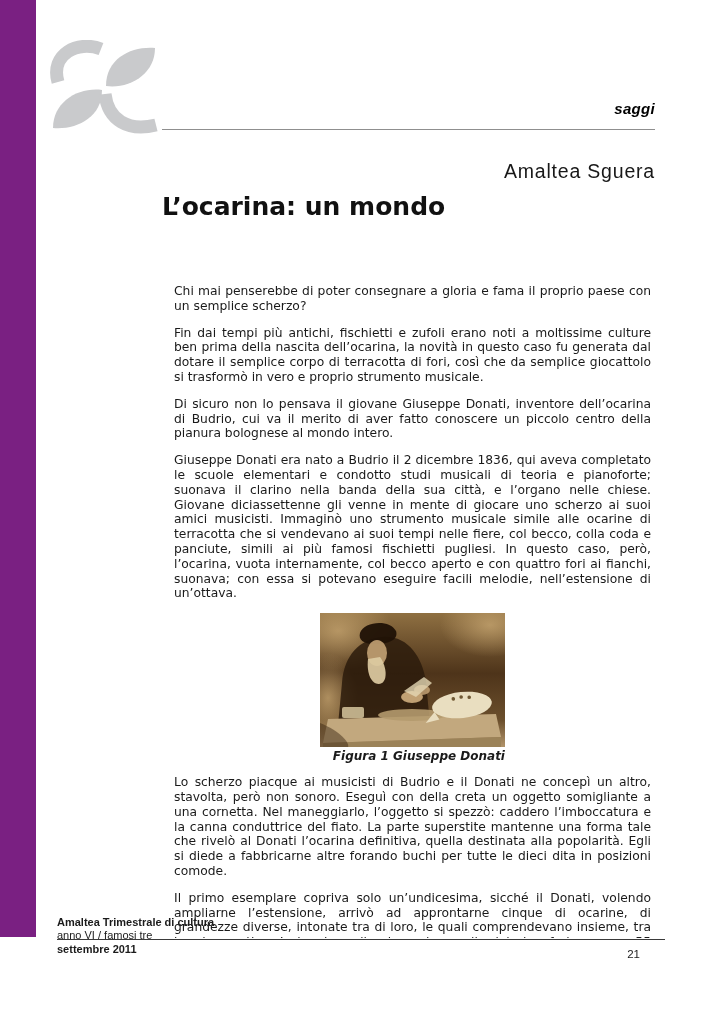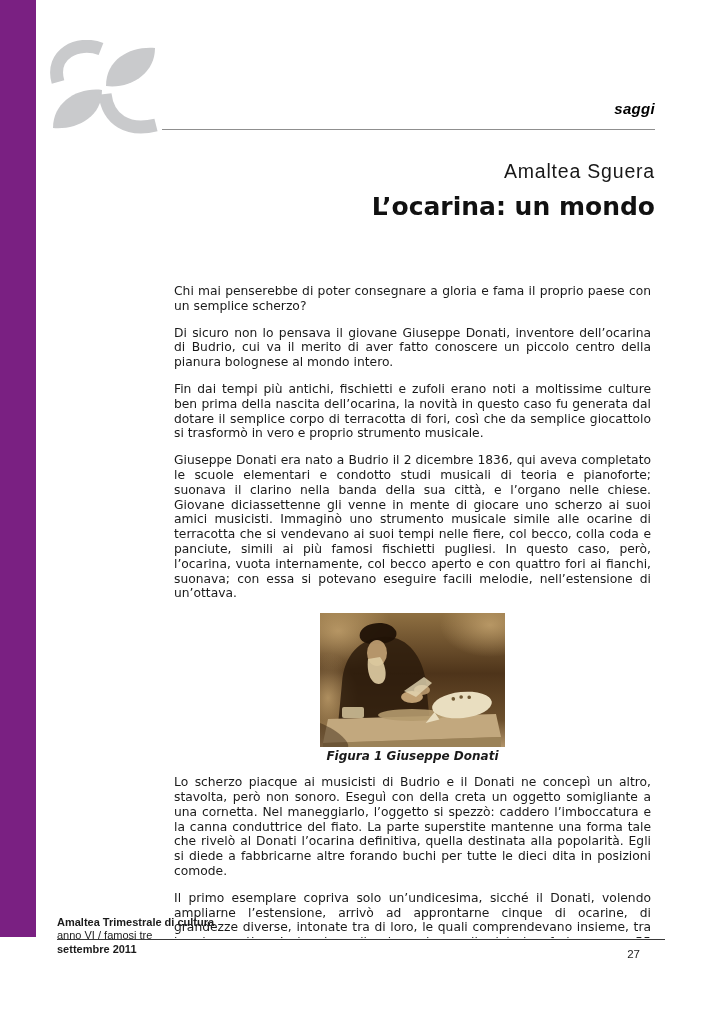--- a/index.html
+++ b/index.html
@@ -55,21 +55,20 @@
     font-size: 19.5px;
     font-weight: 400;
     color: #181818;
     letter-spacing: 0.8px;
   }
 
   .article-title {
     position: absolute;
     left: 162px; top: 192px;
     width: 493px;
-    text-align: right;
     font-size: 25px;
     font-weight: bold;
     color: #111111;
   }
 
   .article {
     position: absolute;
     left: 162px; top: 272px;
     width: 501px; height: 666px;
     overflow: hidden;
@@ -94,21 +93,21 @@
     display: block;
     width: 185px; height: 134px;
   }
   .figure-caption {
     display: block;
     margin-top: 2px;
     font-size: 12px;
     line-height: 14px;
     font-weight: bold;
     font-style: italic;
-    text-align: center;
+    text-align: right;
     white-space: nowrap;
   }
 
   .footer-rule {
     position: absolute;
     left: 57px; top: 939px;
     width: 608px; height: 1px;
     background: #3a3a3a;
   }
   .footer {
@@ -146,22 +145,22 @@
   </svg>
 </div>
 
 <div class="section-label">saggi</div>
 <div class="header-rule"></div>
 <div class="author-name">Amaltea Sguera</div>
 <h1 class="article-title">L’ocarina: un mondo</h1>
 
 <div class="article">
   <p>Chi mai penserebbe di poter consegnare a gloria e fama il proprio paese con un semplice scherzo?</p>
+  <p>Fin dai tempi più antichi, fischietti e zufoli erano noti a moltissime culture ben prima della nascita dell’ocarina, la novità in questo caso fu generata dal dotare il semplice corpo di terracotta di fori, così che da semplice giocattolo si trasformò in vero e proprio strumento musicale.</p>
   <p>Di sicuro non lo pensava il giovane Giuseppe Donati, inventore dell’ocarina di Budrio, cui va il merito di aver fatto conoscere un piccolo centro della pianura bolognese al mondo intero.</p>
-  <p>Fin dai tempi più antichi, fischietti e zufoli erano noti a moltissime culture ben prima della nascita dell’ocarina, la novità in questo caso fu generata dal dotare il semplice corpo di terracotta di fori, così che da semplice giocattolo si trasformò in vero e proprio strumento musicale.</p>
   <p>Giuseppe Donati era nato a Budrio il 2 dicembre 1836, qui aveva completato le scuole elementari e condotto studi musicali di teoria e pianoforte; suonava il clarino nella banda della sua città, e l’organo nelle chiese. Giovane diciassettenne gli venne in mente di giocare uno scherzo ai suoi amici musicisti. Immaginò uno strumento musicale simile alle ocarine di terracotta che si vendevano ai suoi tempi nelle fiere, col becco, colla coda e panciute, simili ai più famosi fischietti pugliesi. In questo caso, però, l’ocarina, vuota internamente, col becco aperto e con quattro fori ai fianchi, suonava; con essa si potevano eseguire facili melodie, nell’estensione di un’ottava.</p>
 
   <figure class="figure-block">
     <svg class="figure-photo" width="185" height="134" viewBox="0 0 185 134" xmlns="http://www.w3.org/2000/svg">
       <defs>
         <linearGradient id="bgGrad" x1="0" y1="0" x2="0" y2="1">
           <stop offset="0%" stop-color="#96severity"></stop>
         </linearGradient>
         <linearGradient id="sepiaBg" x1="0" y1="0" x2="0" y2="1">
           <stop offset="0%" stop-color="#8f7042"></stop>
@@ -214,13 +213,13 @@
   <p>Lo scherzo piacque ai musicisti di Budrio e il Donati ne concepì un altro, stavolta, però non sonoro. Eseguì con della creta un oggetto somigliante a una cornetta. Nel maneggiarlo, l’oggetto si spezzò: caddero l’imboccatura e la canna conduttrice del fiato. La parte superstite mantenne una forma tale che rivelò al Donati l’ocarina definitiva, quella destinata alla popolarità. Egli si diede a fabbricarne altre forando buchi per tutte le dieci dita in posizioni comode.</p>
   <p class="justify-last">Il primo esemplare copriva solo un’undicesima, sicché il Donati, volendo ampliarne l’estensione, arrivò ad approntarne cinque di ocarine, di grandezze diverse, intonate tra di loro, le quali comprendevano insieme, tra bassi e acuti, un’estensione di note pari a quella del pianoforte, ovvero 55 tasti. I cinque strumenti passarono ad altrettanti suonatori di Budrio, tra i quali lo stesso Donati. Essi formarono il primo “Concerto delle ocarine” che a lungo avrebbe animato feste di paese e concerti in teatro. Questo primo gruppo ocarinistico cominciò la sua attività agli inizi degli anni sessanta del XIX secolo con</p>
 </div>
 
 <div class="footer-rule"></div>
 <div class="footer">
   <div class="bold">Amaltea Trimestrale di cultura</div>
   <div>anno VI / famosi tre</div>
   <div class="bold">settembre 2011</div>
 </div>
-<div class="page-number">27</div>
+<div class="page-number">21</div>
 
 </body></html>

